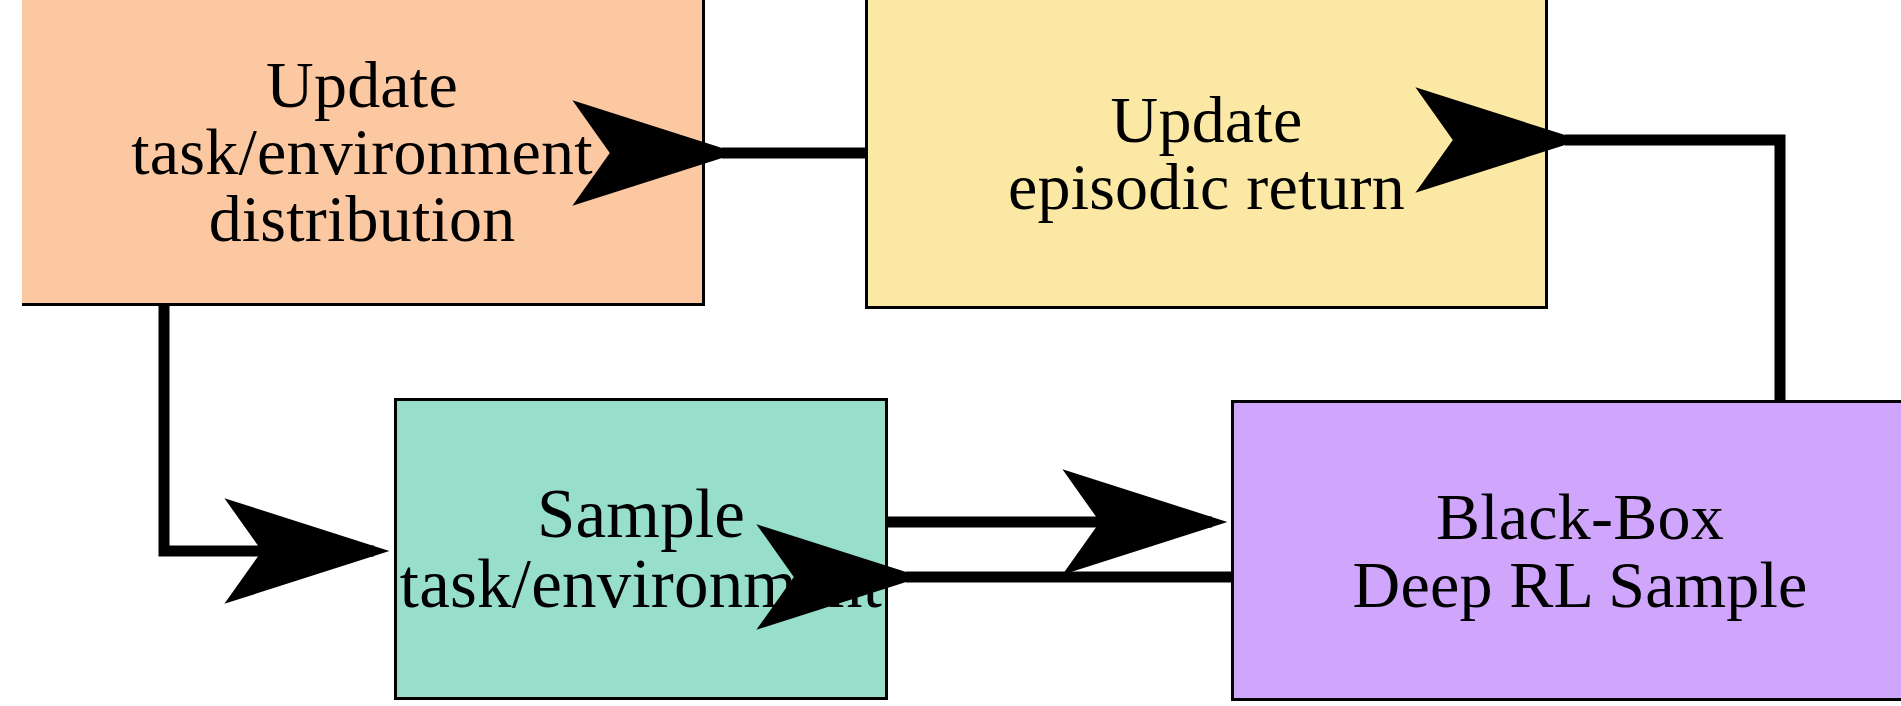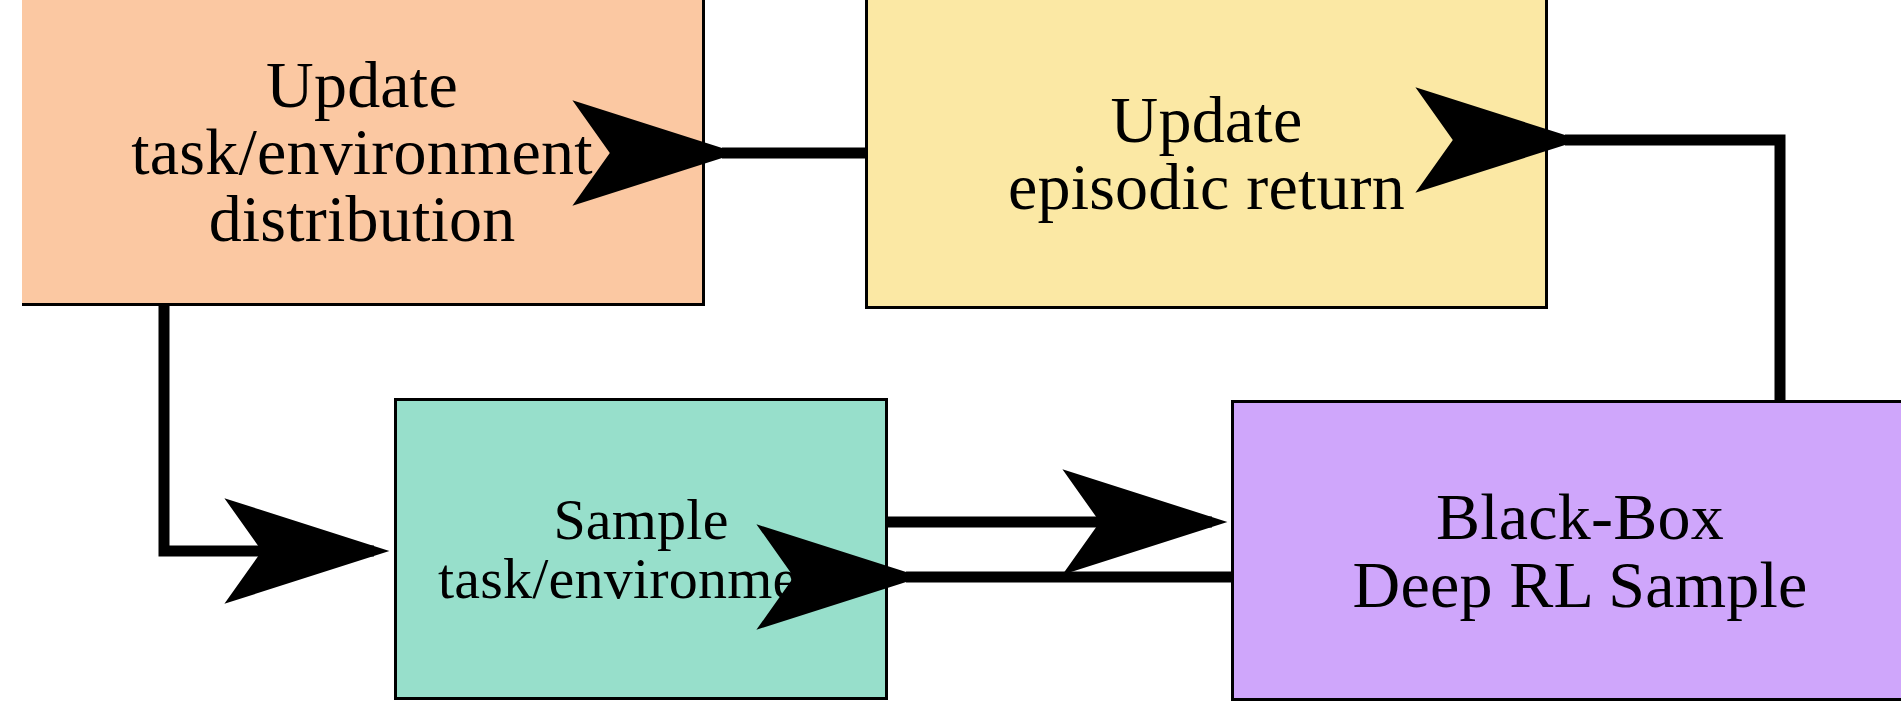--- a/index.html
+++ b/index.html
@@ -44,21 +44,21 @@
     height: 312px;
     background: #fbe8a4;
     font-size: 66px;
   }
   #node-sample {
     left: 372px;
     top: 398px;
     width: 494px;
     height: 302px;
     background: #97dfcb;
-    font-size: 58px;
+    font-size: 69px;
   }
   #node-student {
     left: 1209px;
     top: 400px;
     width: 698px;
     height: 301px;
     background: #cfa6fb;
     font-size: 66px;
   }
   #edges {

